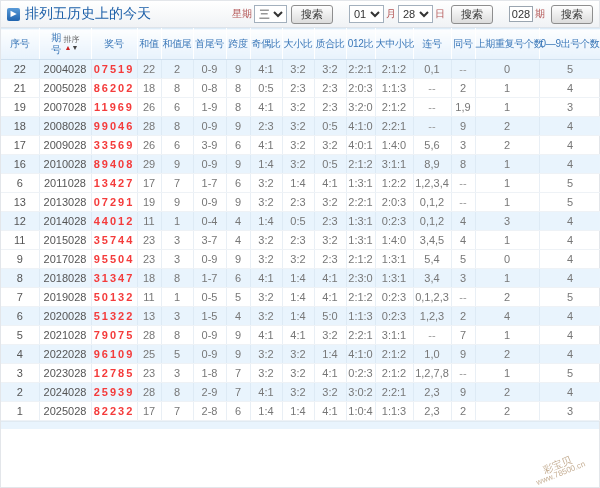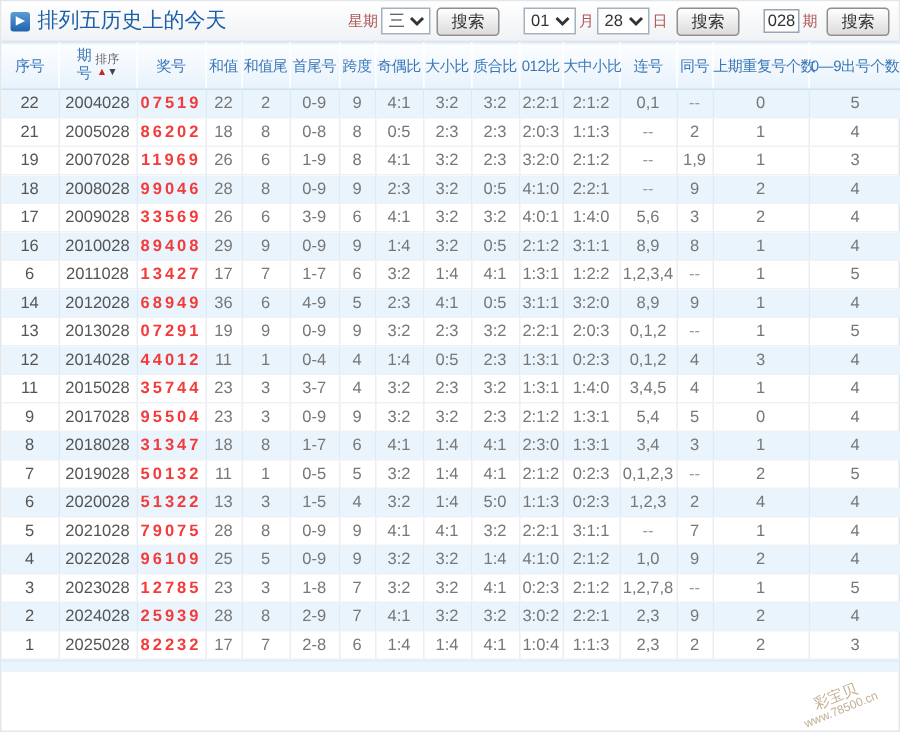--- a/index.html
+++ b/index.html
@@ -259,38 +259,20 @@
           <td>3:2</td>
           <td>1:4</td>
           <td>4:1</td>
           <td>1:3:1</td>
           <td>1:2:2</td>
           <td>1,2,3,4</td>
           <td class="dash">--</td>
           <td>1</td>
           <td>5</td>
         </tr>
-        <tr class="alt">
-          <td>14</td>
-          <td>2012028</td>
-          <td class="red">68949</td>
-          <td>36</td>
-          <td>6</td>
-          <td>4-9</td>
-          <td>5</td>
-          <td>2:3</td>
-          <td>4:1</td>
-          <td>0:5</td>
-          <td>3:1:1</td>
-          <td>3:2:0</td>
-          <td>8,9</td>
-          <td>9</td>
-          <td>1</td>
-          <td>4</td>
-        </tr>
         <tr>
           <td>13</td>
           <td>2013028</td>
           <td class="red">07291</td>
           <td>19</td>
           <td>9</td>
           <td>0-9</td>
           <td>9</td>
           <td>3:2</td>
           <td>2:3</td>

